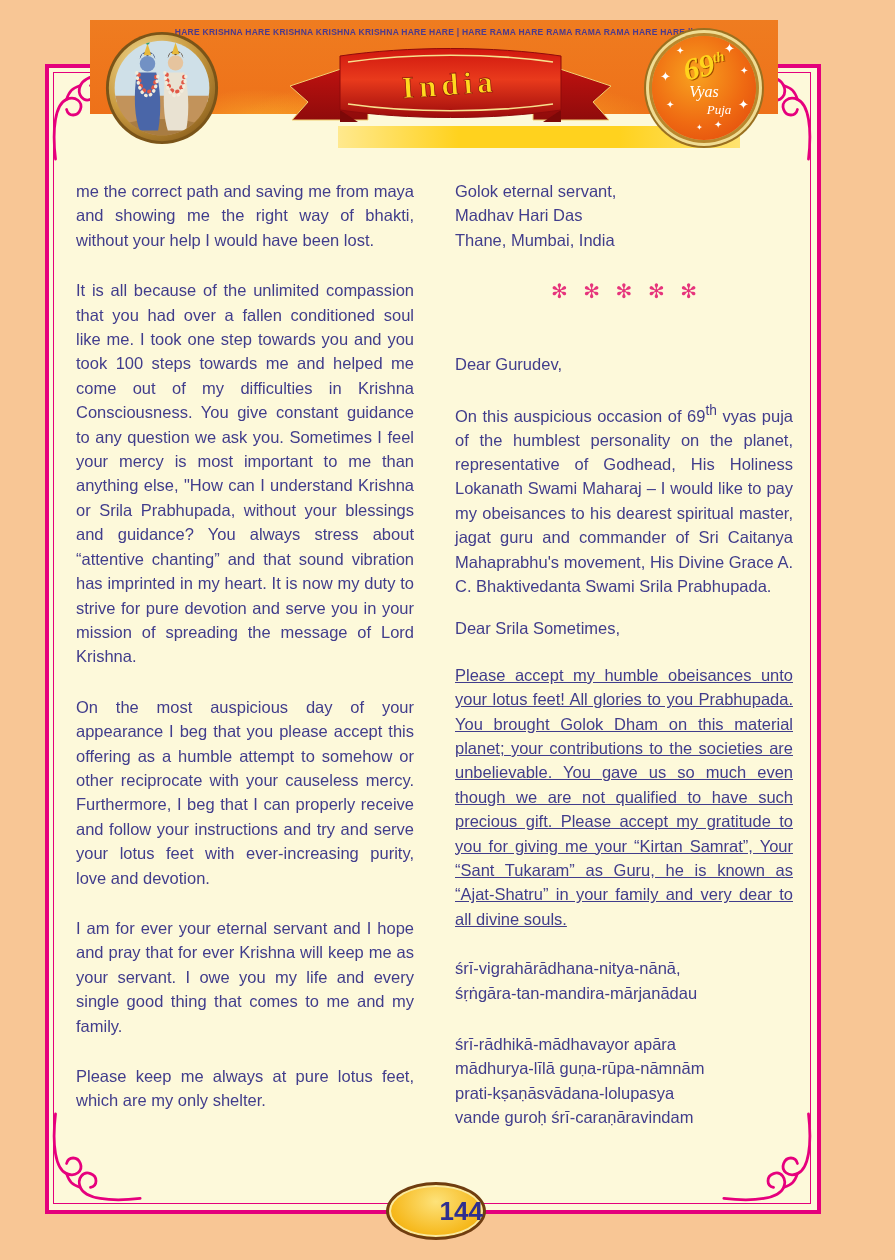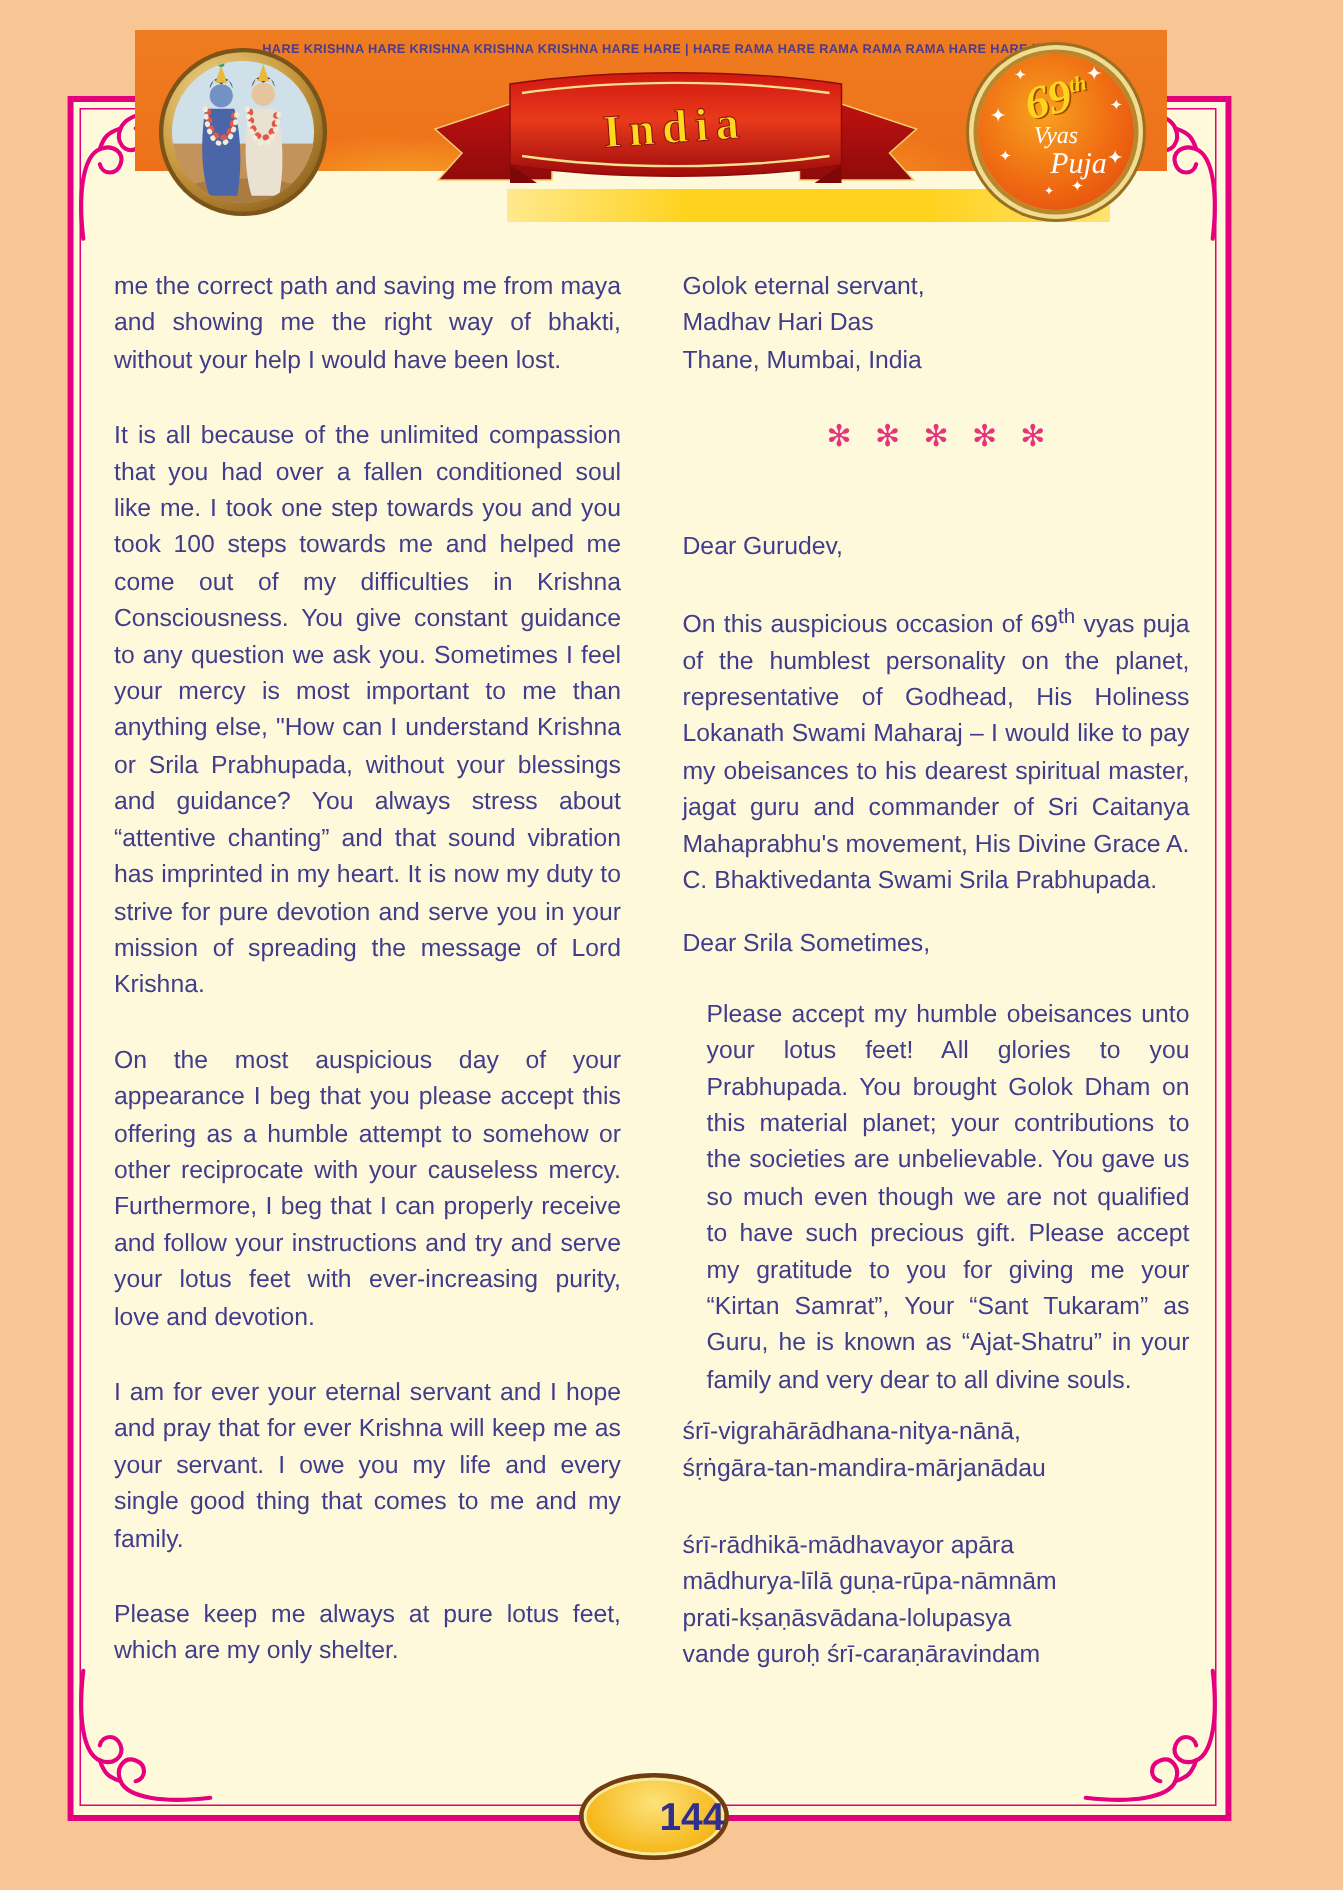--- a/index.html
+++ b/index.html
@@ -55,38 +55,38 @@
     border-radius:50%;
     background:radial-gradient(circle at 42% 38%, #f8a21f 0%, #ef6a12 55%, #df430c 100%);
     box-shadow:0 0 0 3px #b8872c, 0 0 0 6px #f0dc93, 0 0 0 8px #9a7020;
   }
   .badge-text { position:absolute; left:0; top:10px; width:100%; text-align:center;
     font-family:"Liberation Serif","DejaVu Serif",serif; font-style:italic; }
   .badge-num { transform:rotate(-13deg); font-weight:bold; font-size:31px; color:#ffd41c;
     text-shadow:1px 1px 0 #9c4a00; line-height:30px; }
   .badge-num sup { font-size:14px; }
   .badge-vyas { color:#fff; font-size:16px; line-height:18px; margin-top:2px; }
-  .badge-puja { color:#fff; font-size:20px; line-height:18px; margin-left:30px; }
+  .badge-puja { color:#fff; font-size:13px; line-height:18px; margin-left:30px; }
   .sparkle { position:absolute; color:#fff; line-height:1; }
   
   .col { position:absolute; width:338px; z-index:4; color:#413d8c;
     font-size:16.5px; line-height:24.4px; }
   .col-left  { left:76px;  top:179px; }
   .col-right { left:455px; top:179px; }
   .col p { margin:0 0 26px 0; text-align:justify; }
   .stretch-last { text-align-last:justify; }
   .sig-line { line-height:24.4px; }
   .separator { margin-top:27px; text-align:center; color:#e6347c; font-size:20px;
     word-spacing:10px; line-height:24px; }
   .sal1 { margin-top:49px; }
   .sal2 { margin-top:18px; }
   .col-right p.rp1 { margin:22px 0 0 0; }
-  .col-right p.rp2 { margin:22px 0 0 16px; }
+  .col-right p.rp2 { margin:22px 0 0 0;text-decoration:underline; }
   .verse div { line-height:24.4px; }
-  .verse1 { margin-top:10px; }
+  .verse1 { margin-top:25px; }
   .verse2 { margin-top:27px; }
   
   .page-badge {
     position:absolute; left:386px; top:1182px; width:94px; height:52px; z-index:7;
     border-radius:50%;
     background:radial-gradient(ellipse at 50% 32%, #fde27a, #f6b81b 68%, #e9a40f);
     border:3px solid #6f3d10; box-shadow:inset 0 0 0 2px #f9e9a0;
     display:flex; align-items:center; justify-content:flex-end;
   }
   .page-badge span { color:#2f2f8f; font-size:26px; font-weight:bold; }

